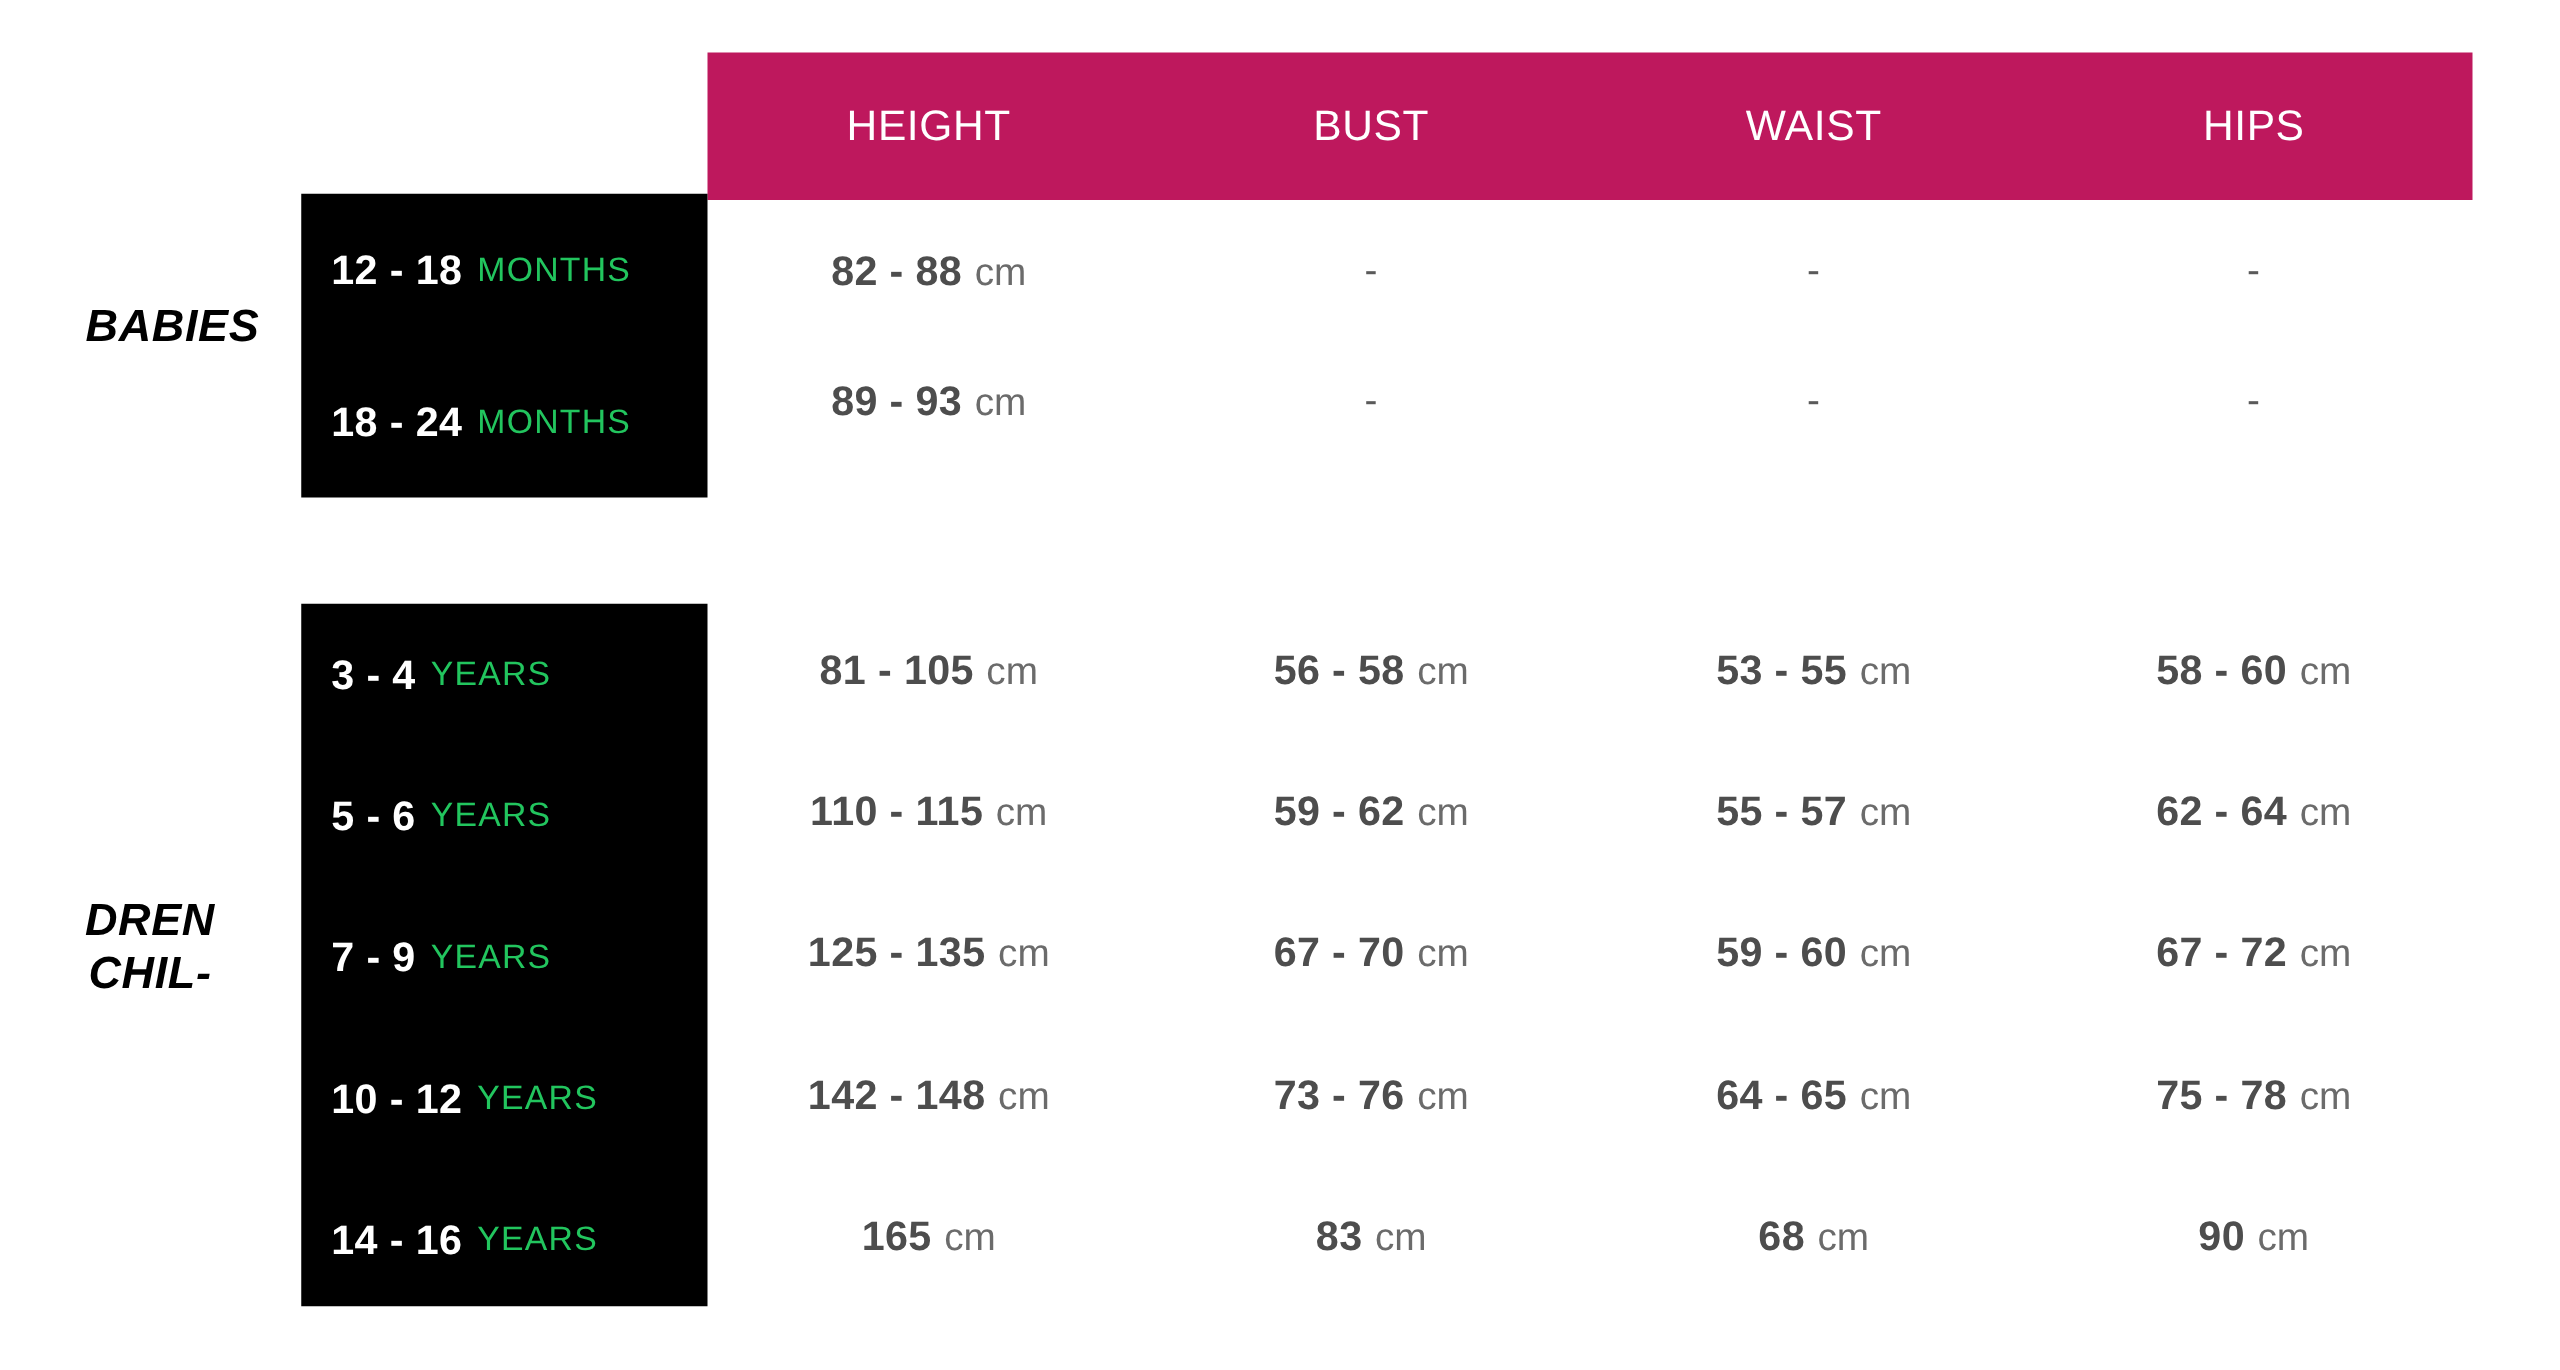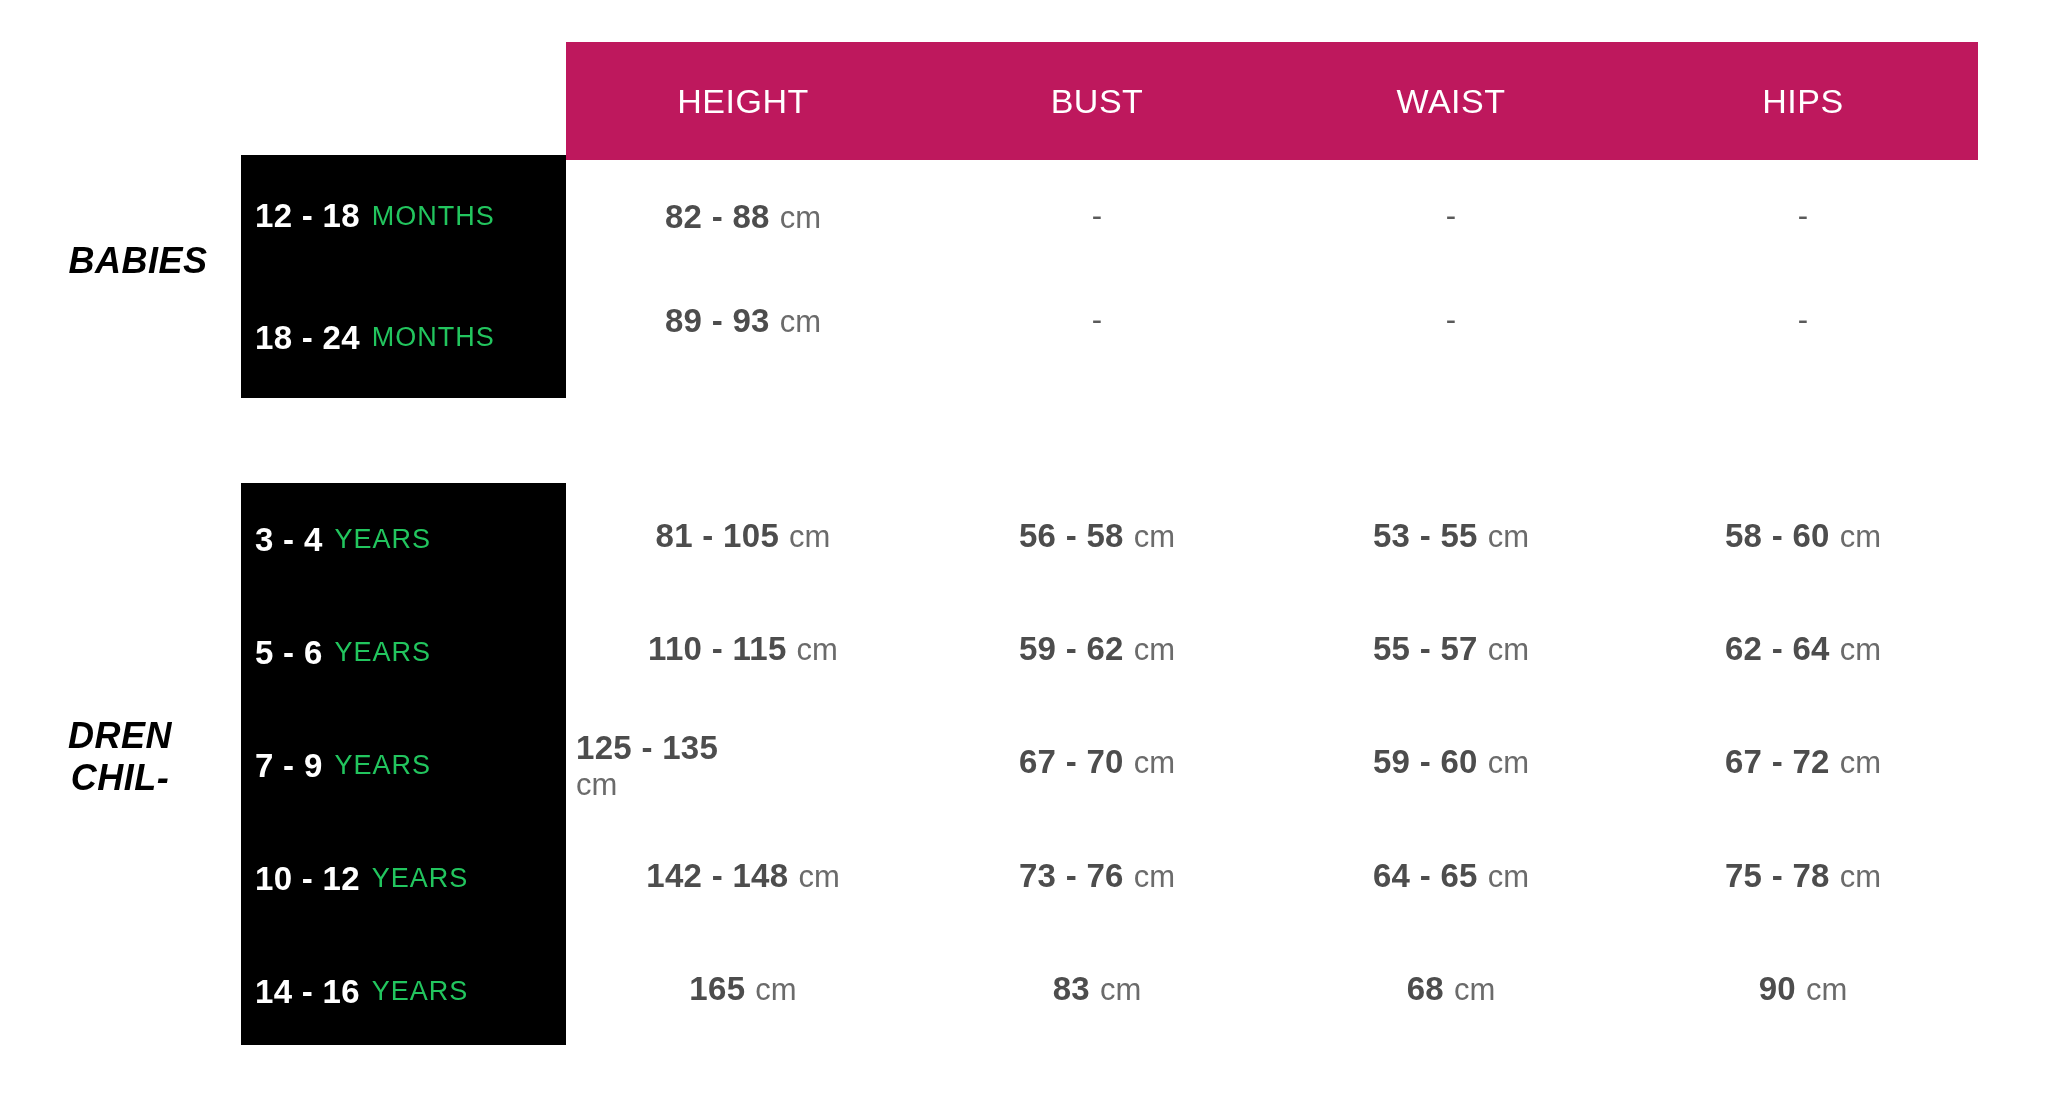--- a/index.html
+++ b/index.html
@@ -77,21 +77,21 @@
     width: 325px;
     height: 562px;
   }
 
   .age-row {
     position: absolute;
     left: 0;
     width: 100%;
     display: flex;
     align-items: center;
-    padding-left: 14px;
+    padding-left: 24px;
     box-sizing: border-box;
     color: #ffffff;
     white-space: nowrap;
   }
   .age-num {
     font-size: 33px;
     font-weight: bold;
     letter-spacing: 0.3px;
   }
   .age-unit {
@@ -246,21 +246,21 @@
 </div>
 <div class="meas" style="left:1274px;top:630px;width:354px;">
   <span class="val">55 - 57</span>
   <span class="unit">cm</span>
 </div>
 <div class="meas" style="left:1628px;top:630px;width:350px;">
   <span class="val">62 - 64</span>
   <span class="unit">cm</span>
 </div>
 
-<div class="meas" style="left:566px;top:743px;width:354px;flex-direction:column;">
+<div class="meas" style="left:566px;top:743px;width:354px;">
   <span class="val">125 - 135</span>
   <span class="unit">cm</span>
 </div>
 <div class="meas" style="left:920px;top:743px;width:354px;">
   <span class="val">67 - 70</span>
   <span class="unit">cm</span>
 </div>
 <div class="meas" style="left:1274px;top:743px;width:354px;">
   <span class="val">59 - 60</span>
   <span class="unit">cm</span>

